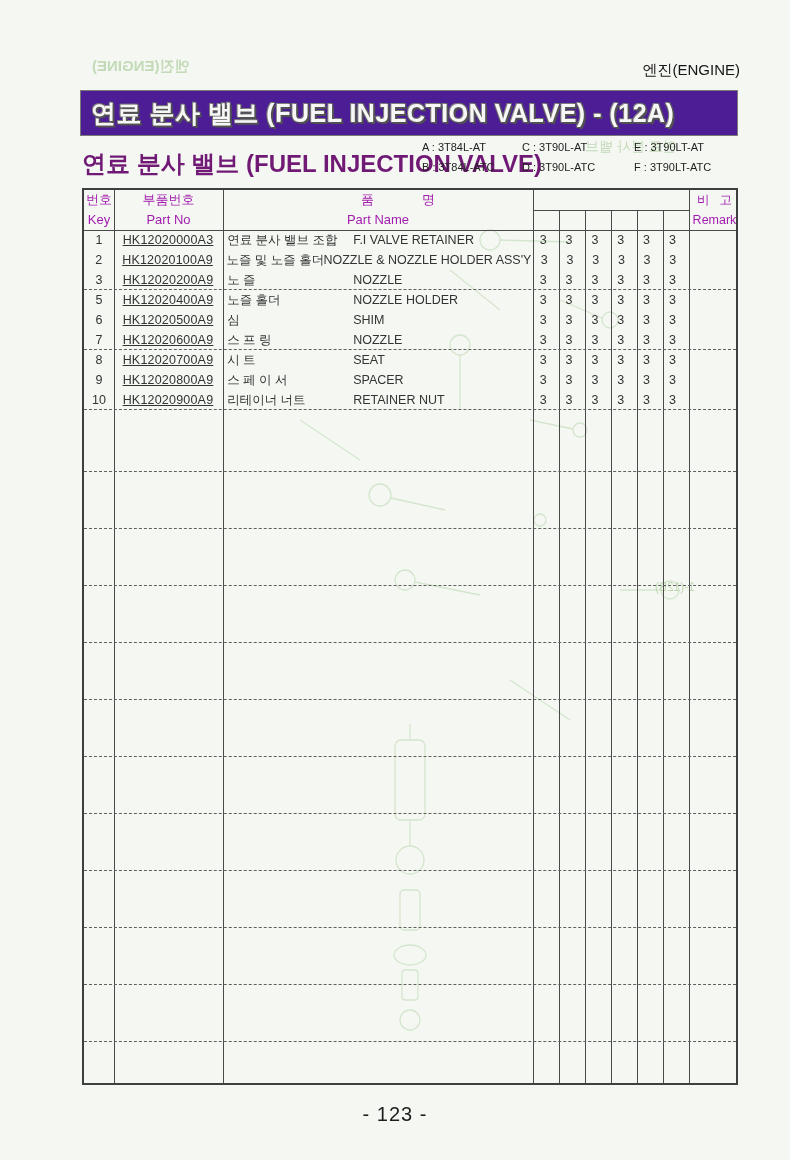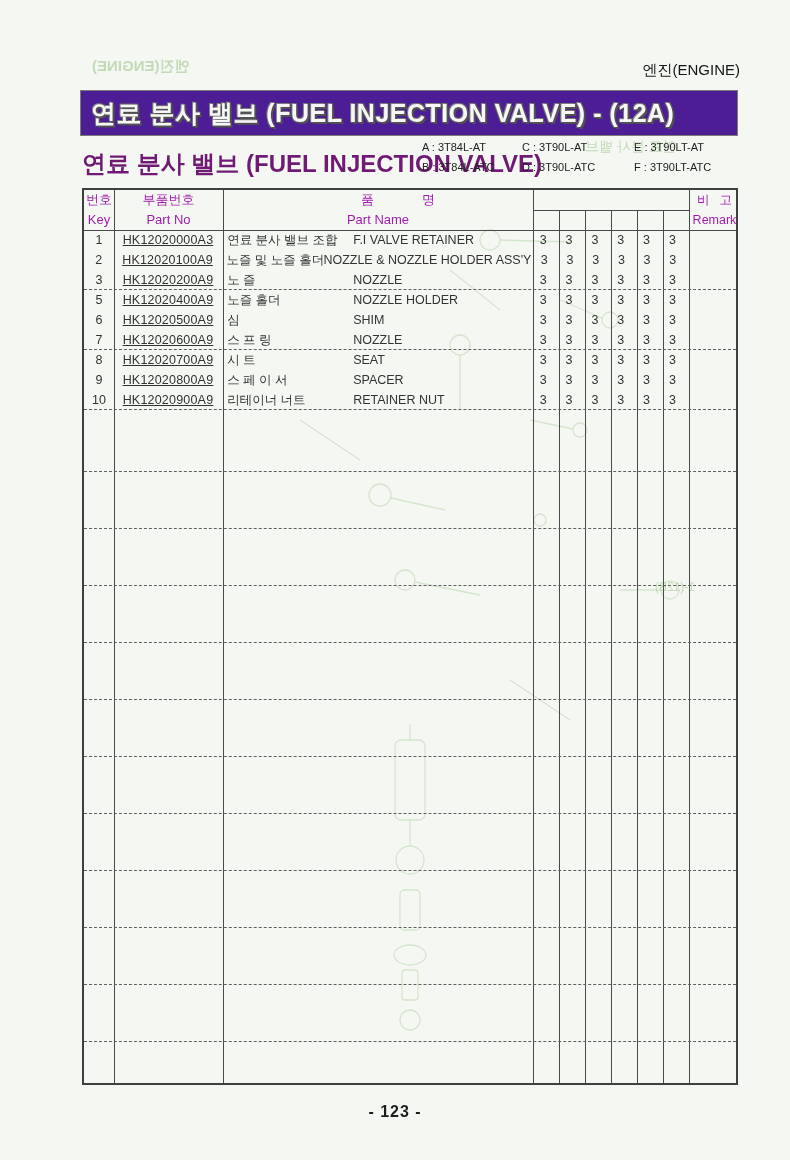--- a/index.html
+++ b/index.html
@@ -62,21 +62,21 @@
   .c-key    { width:30px;  text-align:center; }
   .c-partno { width:109px; text-align:center; letter-spacing:.2px;text-decoration:underline; }
   .c-name   { width:310px; display:flex; }
   .c-name .kr { width:131px; padding-left:5px; white-space:nowrap; overflow:hidden; }
   .c-name .en { white-space:nowrap; }
   .c-qty    { width:26px; text-align:center; }
   .c-remark { width:51px; }
 
   .dashline { position:absolute; left:0; right:0; height:1px; border-top:1px dashed #606060; }
 
-  .page-number { position:absolute; left:0; right:0; top:1103px; text-align:center; font-size:16px; font-weight:700; letter-spacing:1px; color:#1d1d1d; z-index:3; }
+  .page-number { position:absolute; left:0; right:0; top:1103px; text-align:center; font-size:20px; font-weight:400; letter-spacing:1px; color:#1d1d1d; z-index:3; }
 </style>
 </head>
 <body>
 
 <div class="page">
 
   <svg class="ghost-svg" viewBox="0 0 600 880" fill="none" stroke="#b5d2aa" stroke-width="1.3">
     <circle cx="340" cy="60" r="10"></circle>
       <line x1="350" y1="60" x2="420" y2="62"></line>
     <circle cx="460" cy="140" r="8"></circle>

